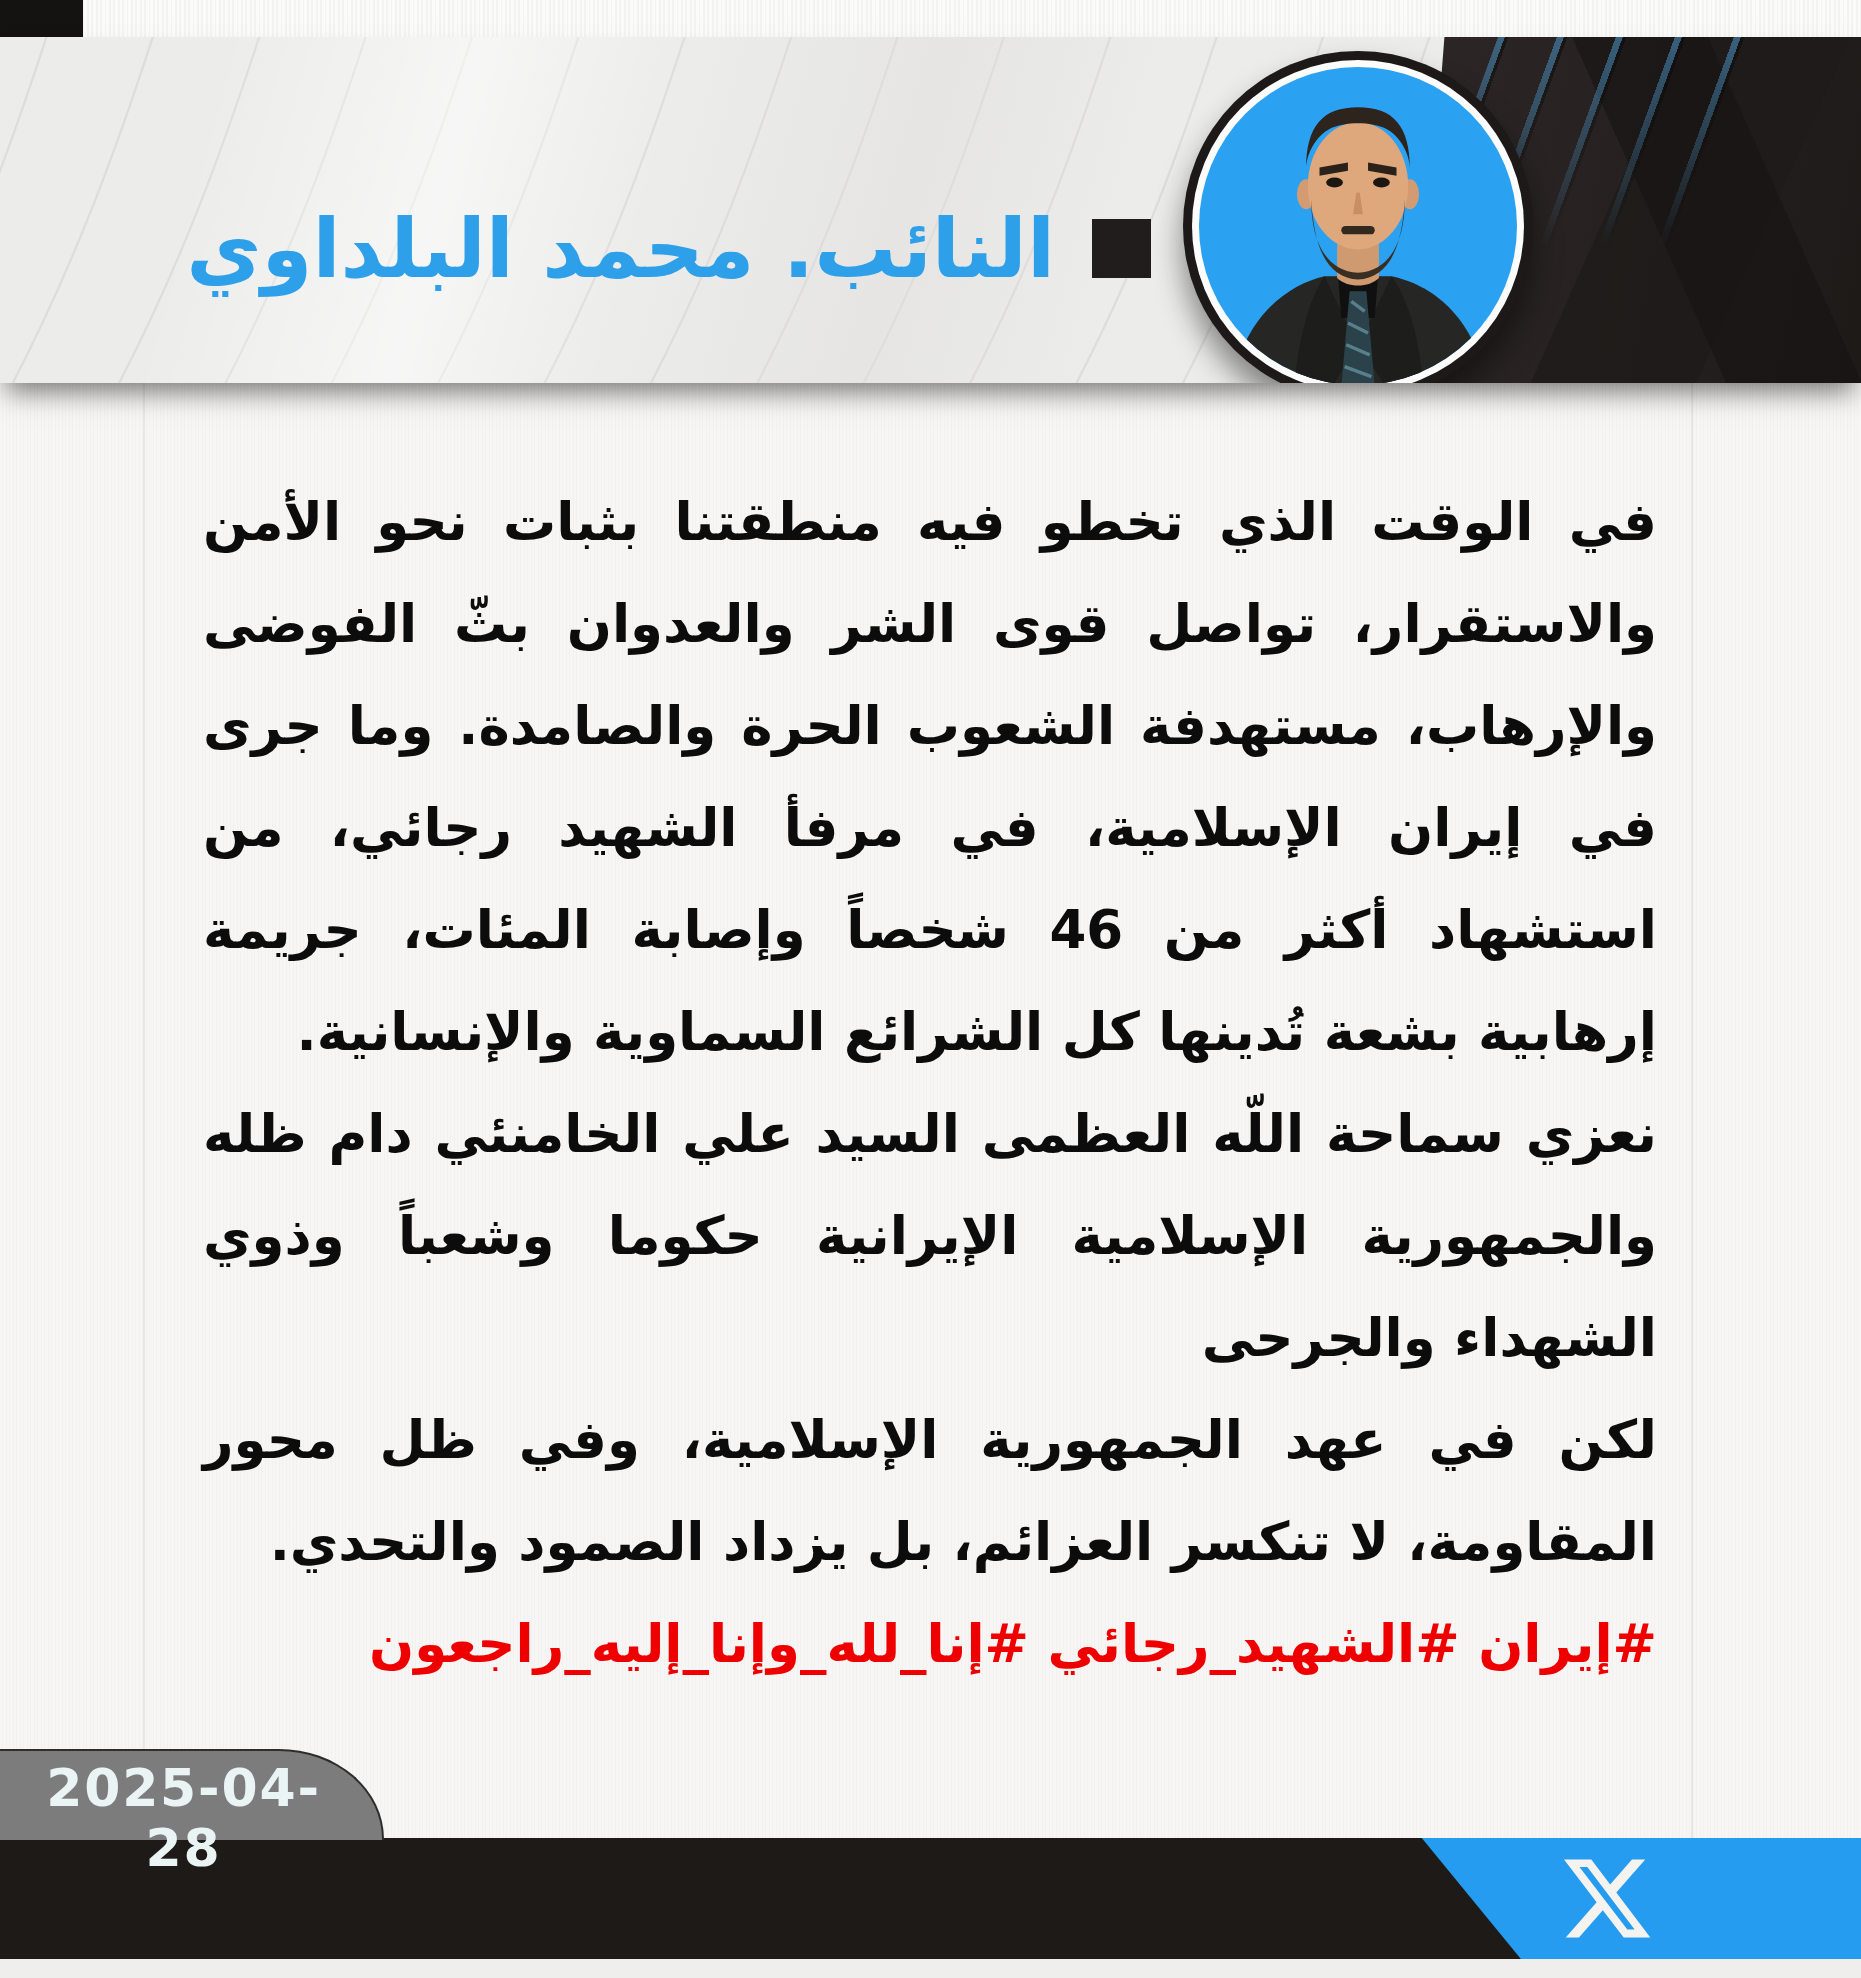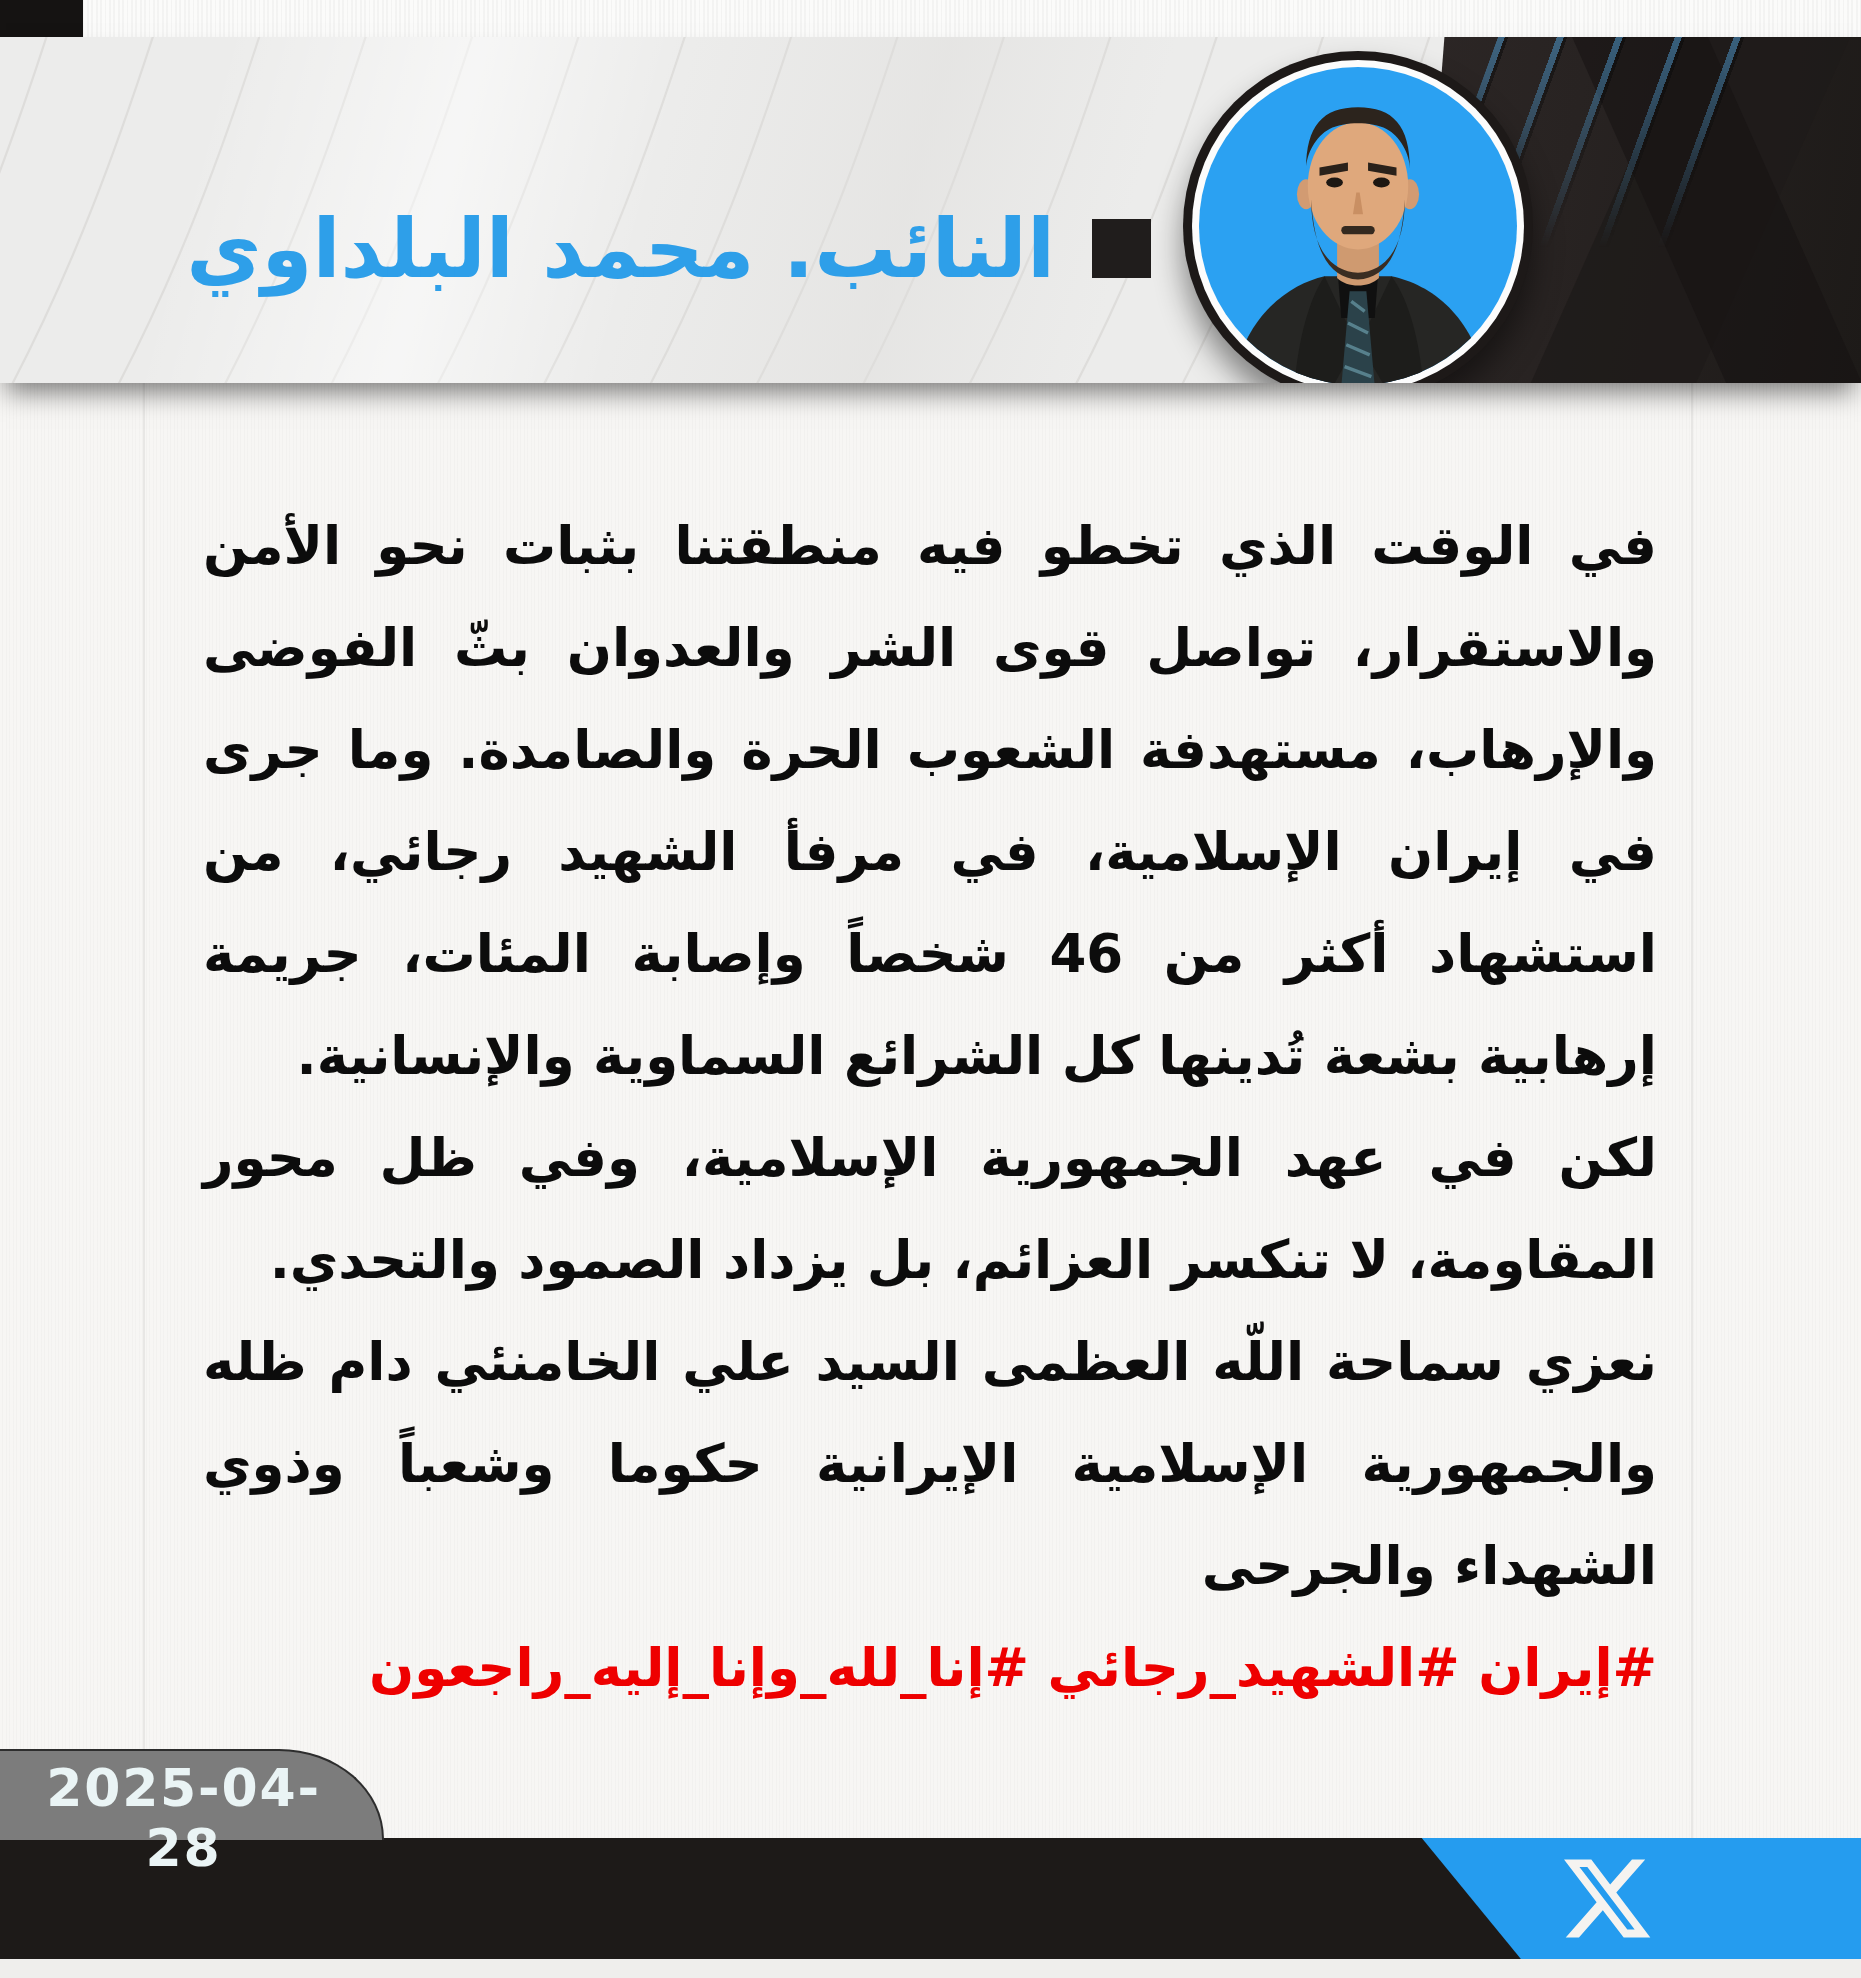--- a/index.html
+++ b/index.html
@@ -74,21 +74,21 @@
   
   .body-section{
     position:absolute; left:0; top:383px; width:1862px; height:1455px;
     background:
       repeating-linear-gradient(90deg, rgba(0,0,0,0.02) 0 0.9px, rgba(255,255,255,0) 0.9px 3.5px),
       #f7f6f4;
   }
   .seam{position:absolute; top:0; width:1.8px; height:1455px; background:rgba(0,0,0,0.06);}
   .seam.left{left:144px;} .seam.right{left:1692px;}
   .post-text{
-    position:absolute; left:204px; top:112px; width:1454px;
+    position:absolute; left:204px; top:88px; width:1454px;
     direction:rtl; text-align:justify; color:#0c0c0c;
     font-size:53px; line-height:102px; font-weight:bold;
   }
   .post-text p{margin:0; text-align:justify; text-align-last:auto;}
   .hashtags{margin:0; font-weight:bold;}
   
   .date-box{
     position:absolute; left:0; top:1749px; width:385px; height:91px;
     background:#7c7c7c; box-sizing:border-box;
     border:2.7px solid #2d2d2d; border-left:none; border-bottom:none;
@@ -190,22 +190,22 @@
         </div>
       </div>
     </div>
   </div>
 
   <div class="body-section">
     <div class="seam left"></div>
     <div class="seam right"></div>
     <div class="post-text">
       <p>في الوقت الذي تخطو فيه منطقتنا بثبات نحو الأمن والاستقرار، تواصل قوى الشر والعدوان بثّ الفوضى والإرهاب، مستهدفة الشعوب الحرة والصامدة. وما جرى في إيران الإسلامية، في مرفأ الشهيد رجائي، من استشهاد أكثر من 46 شخصاً وإصابة المئات، جريمة إرهابية بشعة تُدينها كل الشرائع السماوية والإنسانية.</p>
+      <p>نعزي سماحة اللّه العظمى السيد علي الخامنئي دام ظله والجمهورية الإسلامية الإيرانية حكوما وشعباً وذوي الشهداء والجرحى</p>
       <p>لكن في عهد الجمهورية الإسلامية، وفي ظل محور المقاومة، لا تنكسر العزائم، بل يزداد الصمود والتحدي.</p>
-      <p>نعزي سماحة اللّه العظمى السيد علي الخامنئي دام ظله والجمهورية الإسلامية الإيرانية حكوما وشعباً وذوي الشهداء والجرحى</p>
       <p class="hashtags" style="color:#ee0000;">#إيران #الشهيد_رجائي #إنا_لله_وإنا_إليه_راجعون</p>
     </div>
   </div>
 
   <div class="date-box">
     <div class="date-text">2025-04-28</div>
   </div>
 
   <div class="bottom-bar">
     <div class="platform-panel">

